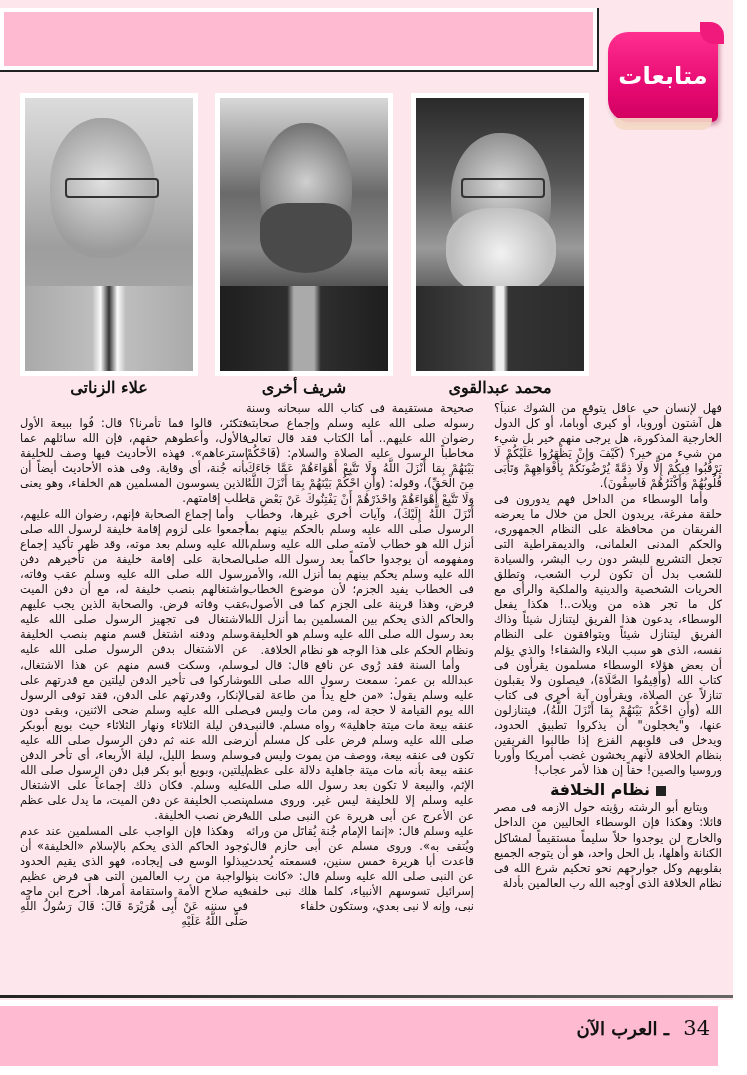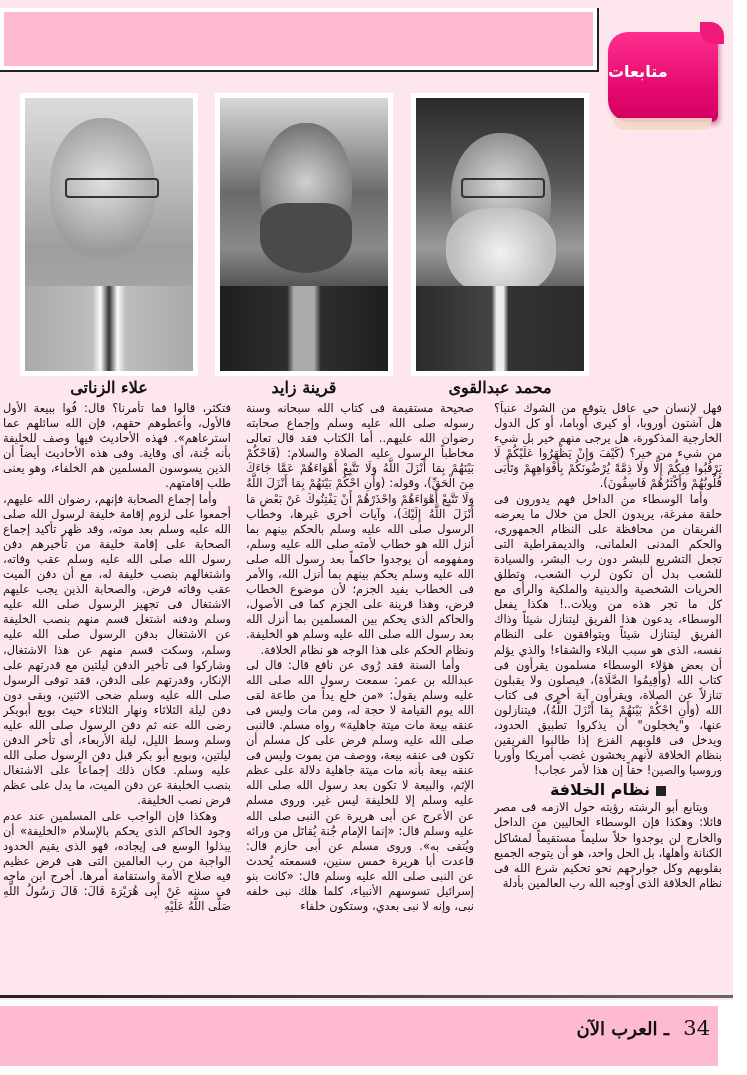--- a/index.html
+++ b/index.html
@@ -25,22 +25,22 @@
   }
   .section-tab::before {
     content:""; position:absolute; right:-6px; top:-10px; width:24px; height:22px;
     background:#f01a7c; border-radius:0 14px 0 14px;
   }
   .section-tab::after {
     content:""; position:absolute; left:6px; right:6px; bottom:-8px; height:12px;
     background:#f4d9c6; border-radius:0 0 10px 10px; opacity:.9;
   }
   .section-tab-label {
-    position:absolute; left:0; right:0; top:30px; text-align:left;
-    color:#fff; font-weight:bold; font-size:16px;
+    position:absolute; left:0; right:0; top:30px; text-align:center;
+    color:#fff; font-weight:bold; font-size:24px;
     font-family:"DejaVu Sans", sans-serif;
   }
   .photo {
     position:absolute; top:93px; width:178px; height:283px;
     background:#fff; padding:5px; box-sizing:border-box;
   }
   .photo .img {
     width:100%; height:100%; position:relative; overflow:hidden;
   }
   .photo-1 { left:411px; }
@@ -73,21 +73,21 @@
   .caption-2 { left:215px; }
   .caption-3 { left:20px; }
   .col {
     position:absolute; top:401px; width:228px; height:590px; overflow:hidden;
     direction:rtl; text-align:justify;
     font-size:11.4px; line-height:15.1px; color:#111;
     font-family:"DejaVu Sans", sans-serif;
   }
   .col-1 { left:494px; }
   .col-2 { left:246px; }
-  .col-3 { left:3px; }
+  .col-3 { left:20px;margin-top:15px; }
   .col p { margin:0; text-indent:0; }
   .col p.indent { text-indent:14px; }
   .subhead {
     font-weight:bold; font-size:16px; text-align:center; margin:2px 0 0 0;
     line-height:20px;
   }
   .subhead .bullet {
     display:inline-block; width:10px; height:10px; background:#222; margin-left:6px;
     vertical-align:middle;
   }
@@ -133,21 +133,21 @@
 </div>
 <div class="photo photo-3">
   <div class="img">
     <div class="head"></div>
       <div class="glasses"></div>
       <div class="suit"></div>
   </div>
 </div>
 
 <div class="caption caption-1">محمد عبدالقوى</div>
-<div class="caption caption-2">قرينة زايد</div>
+<div class="caption caption-2">شريف أخرى</div>
 <div class="caption caption-3">علاء الزناتى</div>
 
 <div class="col col-1">
   <p>فهل لإنسان حي عاقل يتوقع من الشوك عنباً؟ هل آشتون أوروبا، أو كيرى أوباما، أو كل الدول الخارجية المذكورة، هل يرجى منهم خير بل شيء من شيء من خير؟ (كَيْفَ وَإِنْ يَظْهَرُوا عَلَيْكُمْ لَا يَرْقُبُوا فِيكُمْ إِلًّا وَلَا ذِمَّةً يُرْضُونَكُمْ بِأَفْوَاهِهِمْ وَتَأْبَى قُلُوبُهُمْ وَأَكْثَرُهُمْ فَاسِقُونَ).</p>
   <p class="indent">وأما الوسطاء من الداخل فهم يدورون فى حلقة مفرغة، يريدون الحل من خلال ما يعرضه الفريقان من محافظة على النظام الجمهورى، والحكم المدنى العلمانى، والديمقراطية التى تجعل التشريع للبشر دون رب البشر، والسيادة للشعب بدل أن تكون لرب الشعب، وتطلق الحريات الشخصية والدينية والملكية والرأى مع كل ما تجر هذه من ويلات..! هكذا يفعل الوسطاء، يدعون هذا الفريق ليتنازل شيئاً وذاك الفريق ليتنازل شيئاً ويتوافقون على النظام نفسه، الذى هو سبب البلاء والشقاء! والذي يؤلم أن بعض هؤلاء الوسطاء مسلمون يقرأون فى كتاب الله (وَأَقِيمُوا الصَّلَاةَ)، فيصلون ولا يقبلون تنازلاً عن الصلاة، ويقرأون آية أخرى فى كتاب الله (وَأَنِ احْكُمْ بَيْنَهُمْ بِمَا أَنْزَلَ اللَّهُ)، فيتنازلون عنها، و"يخجلون" أن يذكروا تطبيق الحدود، ويدخل فى قلوبهم الفزع إذا طالبوا الفريقين بنظام الخلافة لأنهم يخشون غضب أمريكا وأوربا وروسيا والصين! حقاً إن هذا لأمر عجاب!</p>
   <div class="subhead">
     <span class="bullet"></span><span>نظام الخلافة</span>
   </div>
   <p class="indent">ويتابع أبو الرشته رؤيته حول الازمه فى مصر قائلا: وهكذا فإن الوسطاء الحاليين من الداخل والخارج لن يوجدوا حلاً سليماً مستقيماً لمشاكل الكنانة وأهلها، بل الحل واحد، هو أن يتوجه الجميع بقلوبهم وكل جوارحهم نحو تحكيم شرع الله فى نظام الخلافة الذى أوجبه الله رب العالمين بأدلة</p>
 </div>

